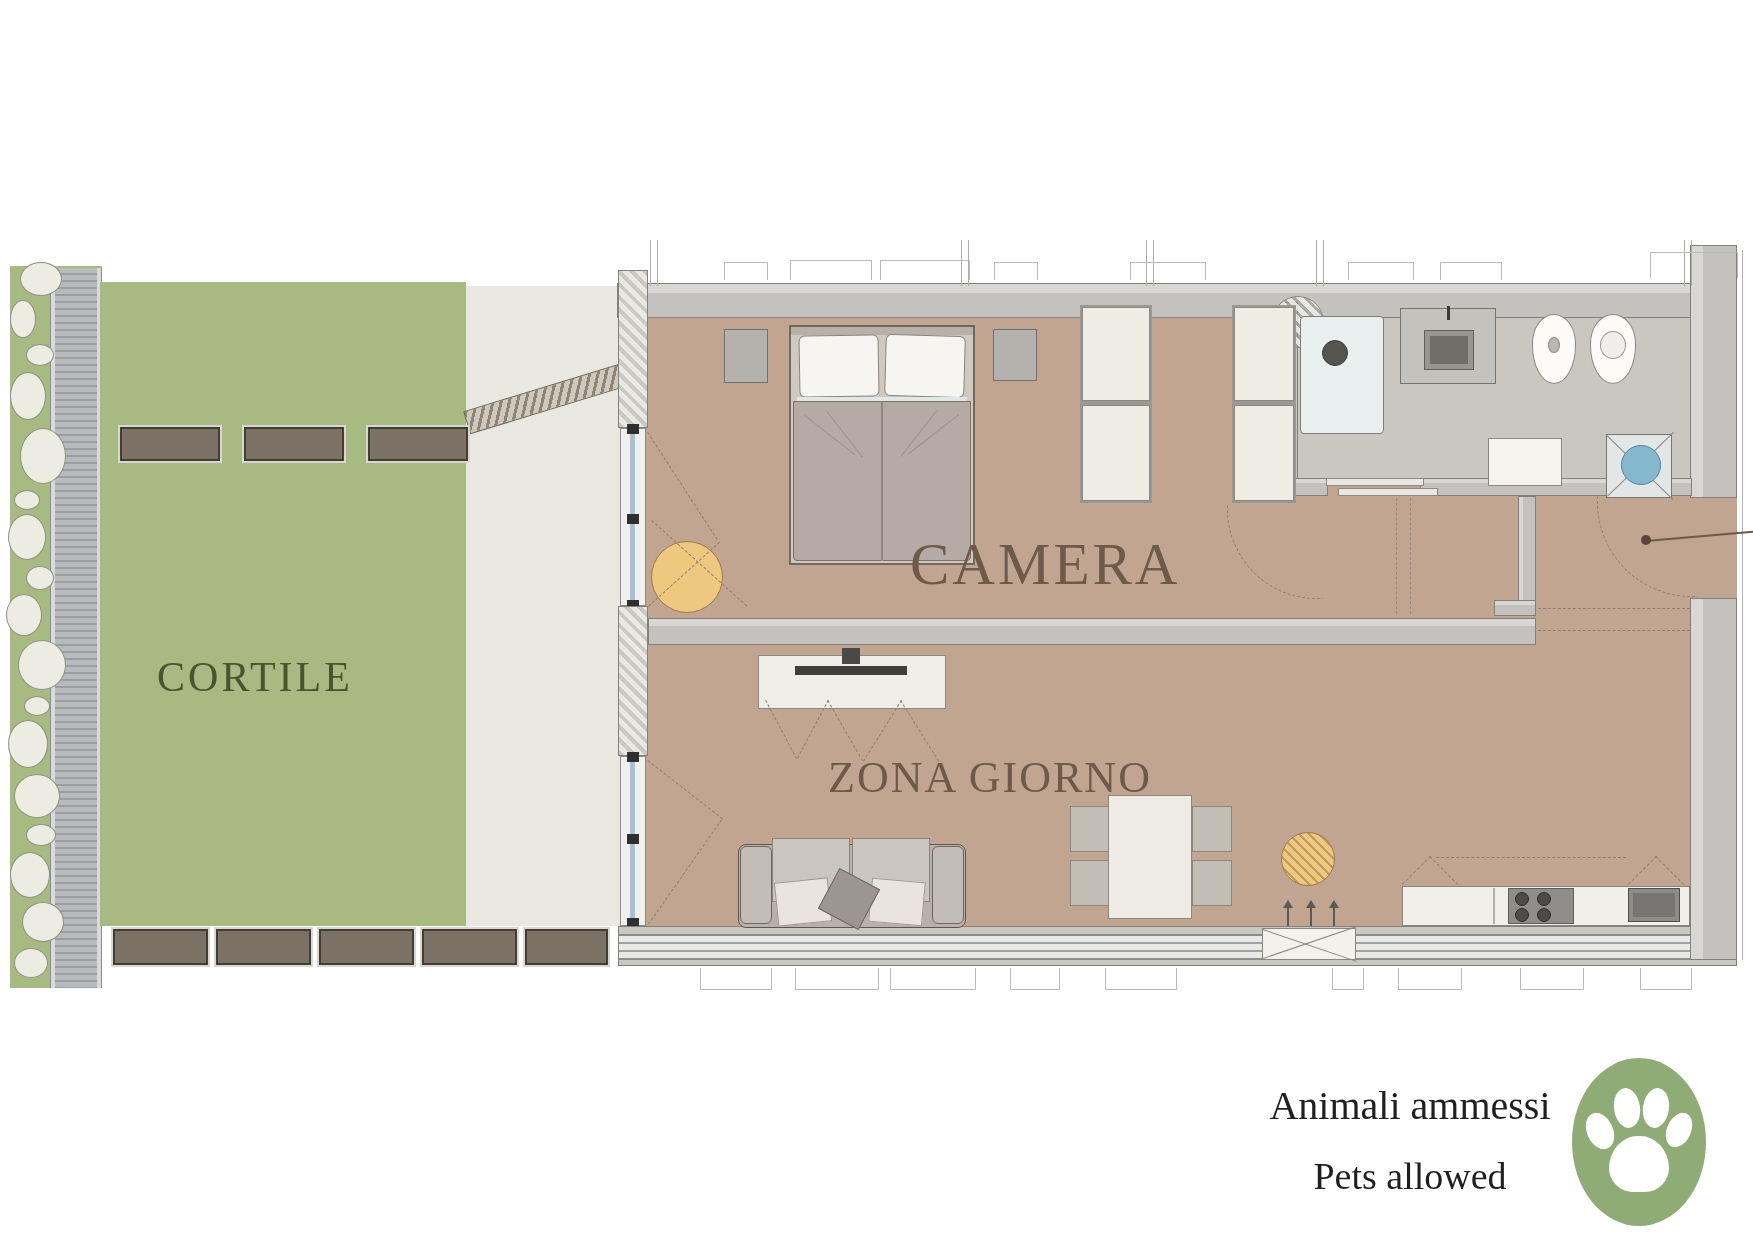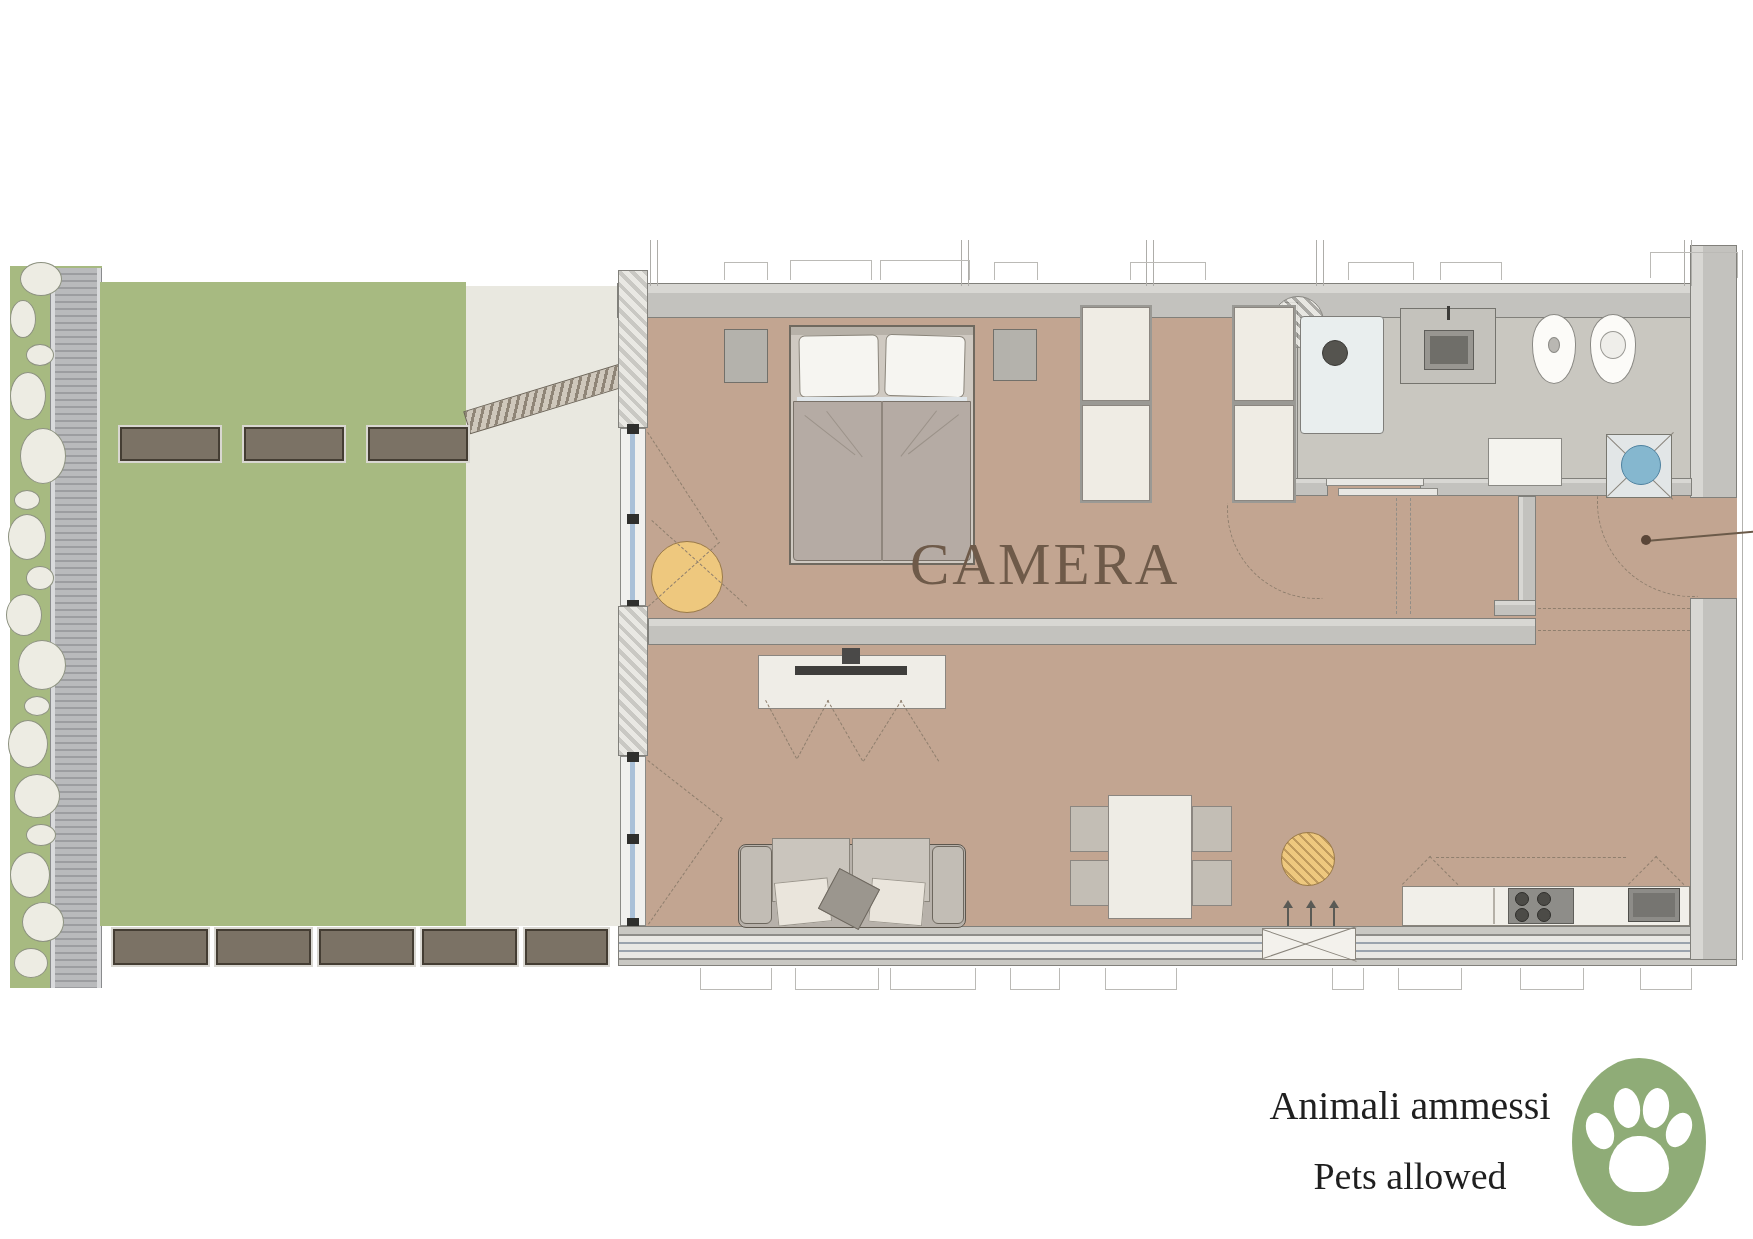--- a/index.html
+++ b/index.html
@@ -67,20 +67,21 @@
   <div class="planter" style="left:120px;top:427px;width:100px;height:34px"></div>
   <div class="planter" style="left:244px;top:427px;width:100px;height:34px"></div>
   <div class="planter" style="left:368px;top:427px;width:100px;height:34px"></div>
   <div class="planter" style="left:113px;top:929px;width:95px;height:36px"></div>
   <div class="planter" style="left:216px;top:929px;width:95px;height:36px"></div>
   <div class="planter" style="left:319px;top:929px;width:95px;height:36px"></div>
   <div class="planter" style="left:422px;top:929px;width:95px;height:36px"></div>
   <div class="planter" style="left:525px;top:929px;width:83px;height:36px"></div>
 
   <div class="lbl lbl-green" style="left:95px;top:646px;width:320px;font-size:42px;line-height:62px">
+    <div>CORTILE</div>
   </div>
 
   <div class="abs" style="left:644px;top:316px;width:1048px;height:614px;background:var(--floor,#c2a591)"></div>
   <div class="abs" style="left:1298px;top:316px;width:392px;height:164px;background:var(--bagno-floor,#c9c7c0)"></div>
   <div class="abs" style="left:1690px;top:498px;width:47px;height:100px;background:var(--floor,#c2a591)"></div>
 
   <div class="wall" style="left:617px;top:283px;width:1120px;height:35px"></div>
   <div class="pier" style="left:618px;top:270px;width:30px;height:158px"></div>
   <div class="winframe" style="left:620px;top:428px;width:26px;height:178px"></div>
   <div class="glass" style="left:630px;top:432px;width:5px;height:170px"></div>
@@ -168,20 +169,21 @@
   <div class="furn" style="left:758px;top:655px;width:188px;height:54px;background:#efede7;border:1.5px solid #8b8680"></div>
   <div class="furn" style="left:842px;top:648px;width:18px;height:16px;background:#4a4948"></div>
   <div class="furn" style="left:795px;top:666px;width:112px;height:9px;background:#3f3e3c"></div>
   <div class="abs" style="left:766px;top:700px;width:185px;height:62px">
     <div class="dl" style="left:0;top:0;width:66px;transform:rotate(62deg)"></div>
     <div class="dl" style="left:31px;top:58px;width:66px;transform:rotate(-62deg)"></div>
     <div class="dl" style="left:62px;top:0;width:70px;transform:rotate(60deg)"></div>
     <div class="dl" style="left:97px;top:61px;width:72px;transform:rotate(-58deg)"></div>
     <div class="dl" style="left:135px;top:0;width:72px;transform:rotate(58deg)"></div>
   </div>
+  <div class="lbl lbl-brown" style="left:800px;top:752px;width:380px;font-size:44px;letter-spacing:2px">ZONA GIORNO</div>
 
   <div class="furn" style="left:738px;top:836px;width:228px;height:92px">
     <div class="abs" style="left:0;top:8px;width:228px;height:84px;background:#b7b1aa;border:1.5px solid #5d574e;border-radius:8px"></div>
     <div class="abs" style="left:34px;top:2px;width:78px;height:64px;background:#cac5bd;border:1.5px solid #8a857c"></div>
     <div class="abs" style="left:114px;top:2px;width:78px;height:64px;background:#cac5bd;border:1.5px solid #8a857c"></div>
     <div class="abs" style="left:2px;top:10px;width:32px;height:78px;background:#c2bdb5;border:1.5px solid #6d675e;border-radius:6px"></div>
     <div class="abs" style="left:194px;top:10px;width:32px;height:78px;background:#c2bdb5;border:1.5px solid #6d675e;border-radius:6px"></div>
     <div class="abs" style="left:38px;top:44px;width:54px;height:44px;background:#eae5dc;border:1.5px solid #9a958c;transform:rotate(-6deg)"></div>
     <div class="abs" style="left:132px;top:44px;width:54px;height:44px;background:#eae5dc;border:1.5px solid #9a958c;transform:rotate(5deg)"></div>
     <div class="abs" style="left:88px;top:40px;width:46px;height:46px;background:#9b968e;border:1.5px solid #6d675e;transform:rotate(28deg)"></div>

